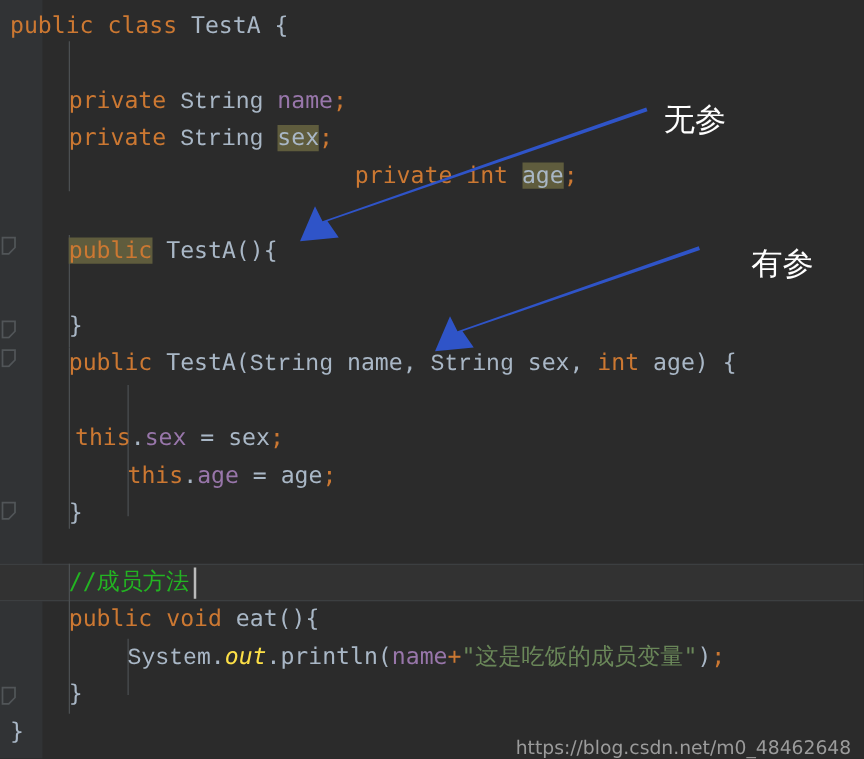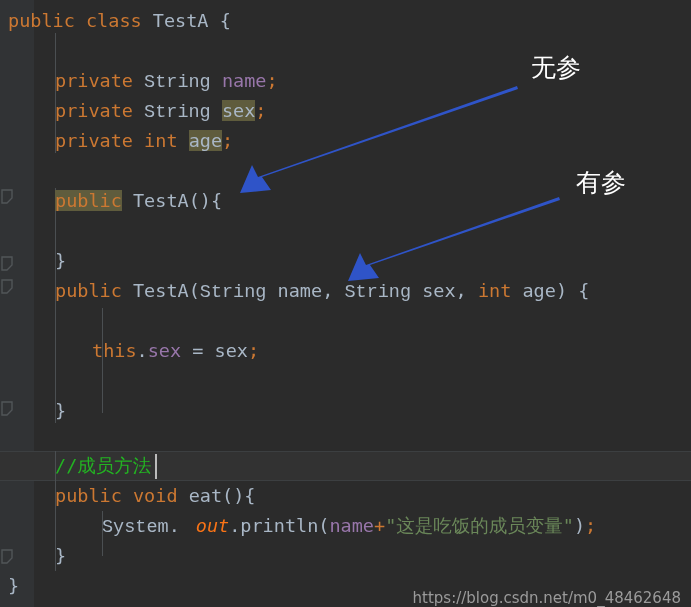--- a/index.html
+++ b/index.html
@@ -68,21 +68,21 @@
   
   .kw      { color: #cc7832; }
   .type    { color: #a9b7c6; font-family: Liberation Mono, monospace; }
   .cls     { color: #a9b7c6; }
   .field   { color: #9876aa; }
   .plain   { color: #a9b7c6; }
   .punct   { color: #a9b7c6; }
   .brace1  { color: #a9b7c6; }
   .comment { color: #23b422; }
   .string  { color: #6a8759; }
-  .static  { color: #f97316; font-style: italic; margin-left: 16px; }
+  .static  { color: #fde047; font-style: italic; }
   .method  { color: #a9b7c6; }
   .semi    { color: #cc7832; }
   .op      { color: #a9b7c6; }
   .hl      { background: #5f5c3d; }
   .hlkw    { background: #5f5c3d; color: #cc7832; }
 
   
   .guide {
     position: absolute;
     width: 1px;
@@ -97,20 +97,21 @@
   }
 
   
   .anno {
     position: absolute;
     color: #ffffff;
     font-family: "DejaVu Sans", "Liberation Sans", sans-serif;
     font-size: 25px;
     line-height: 30px;
     white-space: pre;
+    margin-top: 28px;
   }
   .arrow-layer {
     position: absolute;
     left: 0; top: 0;
     width: 691px;
     height: 607px;
     pointer-events: none;
   }
 
   
@@ -176,35 +177,36 @@
 
   <div id="code">
 
     <div class="line" style="top:6px;"><span class="kw">public</span><span class="plain"> </span><span class="kw">class</span><span class="plain"> </span><span class="cls">TestA</span><span class="brace1"> {</span></div>
 
 
     <div class="line" style="top:66px; padding-left:55px;"><span class="kw">private</span><span class="plain"> </span><span class="type">String</span><span class="plain"> </span><span class="field">name</span><span class="semi">;</span></div>
 
     <div class="line" style="top:96px; padding-left:55px;"><span class="kw">private</span><span class="plain"> </span><span class="type">String</span><span class="plain"> </span><span class="hl plain">sex</span><span class="semi">;</span></div>
 
-    <div class="line" style="top:126px; padding-left:55px;"><span class="kw">private</span><span class="plain"> </span><span class="kw">int</span><span class="plain"> </span><span class="hl plain">age</span><span class="semi">;</span></div>
+    <div class="line" style="top:126px; padding-left:55px;text-align:center;"><span class="kw">private</span><span class="plain"> </span><span class="kw">int</span><span class="plain"> </span><span class="hl plain">age</span><span class="semi">;</span></div>
 
     <div class="line" style="top:156px;"></div>
 
     <div class="line" style="top:186px; padding-left:55px;"><span class="hlkw">public</span><span class="plain"> </span><span class="cls">TestA</span><span class="brace1">(){</span></div>
 
     <div class="line" style="top:216px;"></div>
 
     <div class="line" style="top:246px; padding-left:55px;"><span class="brace1">}</span></div>
 
     <div class="line" style="top:276px; padding-left:55px;"><span class="kw">public</span><span class="plain"> </span><span class="cls">TestA</span><span class="punct">(</span><span class="type">String</span><span class="plain"> </span><span class="plain">name</span><span class="punct">, </span><span class="type">String</span><span class="plain"> </span><span class="plain">sex</span><span class="punct">, </span><span class="kw">int</span><span class="plain"> </span><span class="plain">age</span><span class="punct">) {</span></div>
 
 
-    <div class="line" style="top:336px; padding-left:92px;"><span class="kw">this</span><span class="punct">.</span><span class="field">sex</span><span class="op"> = </span><span class="plain">sex</span><span class="semi">;</span></div>
-
+    <div class="line" style="top:336px; padding-left:60px;"><span class="kw">this</span><span class="punct">.</span><span class="field">sex</span><span class="op"> = </span><span class="plain">sex</span><span class="semi">;</span></div>
+
+    <div class="line" style="top:366px; padding-left:102px;"><span class="kw">this</span><span class="punct">.</span><span class="field">age</span><span class="op"> = </span><span class="plain">age</span><span class="semi">;</span></div>
 
     <div class="line" style="top:396px; padding-left:55px;"><span class="brace1">}</span></div>
 
     <div class="line" style="top:426px;"></div>
 
     <div class="line" style="top:451px; padding-left:55px;"><span class="comment">//成员方法</span></div>
 
     <div class="line" style="top:481px; padding-left:55px;"><span class="kw">public</span><span class="plain"> </span><span class="kw">void</span><span class="plain"> </span><span class="method">eat</span><span class="brace1">(){</span></div>
 
     <div class="line" style="top:511px; padding-left:102px;"><span class="type">System</span><span class="punct">.</span><span class="static">out</span><span class="punct">.</span><span class="method">println</span><span class="punct">(</span><span class="field">name</span><span class="semi">+</span><span class="string">"这是吃饭的成员变量"</span><span class="punct">)</span><span class="semi">;</span></div>
@@ -219,17 +221,17 @@
   <svg class="arrow-layer" viewBox="0 0 691 607">
     <g>
       <path d="M 518 89 L 262 177 L 271 190 L 240 193 L 252 165 L 258 177 L 517 86 Z" fill="#2f54c8"></path>
     </g>
     <g>
       <path d="M 560 200 L 370 265 L 379 278 L 348 281 L 360 253 L 366 265 L 559 197 Z" fill="#2f54c8"></path>
     </g>
   </svg>
 
   <div class="anno" style="left:531px; top:53px;">无参</div>
-  <div class="anno" style="left:576px; top:168px;">有参</div>
+  <div class="anno" style="left:601px; top:168px;">有参</div>
 
   <div id="watermark">https://blog.csdn.net/m0_48462648</div>
 
 </div>
 
 </body></html>

